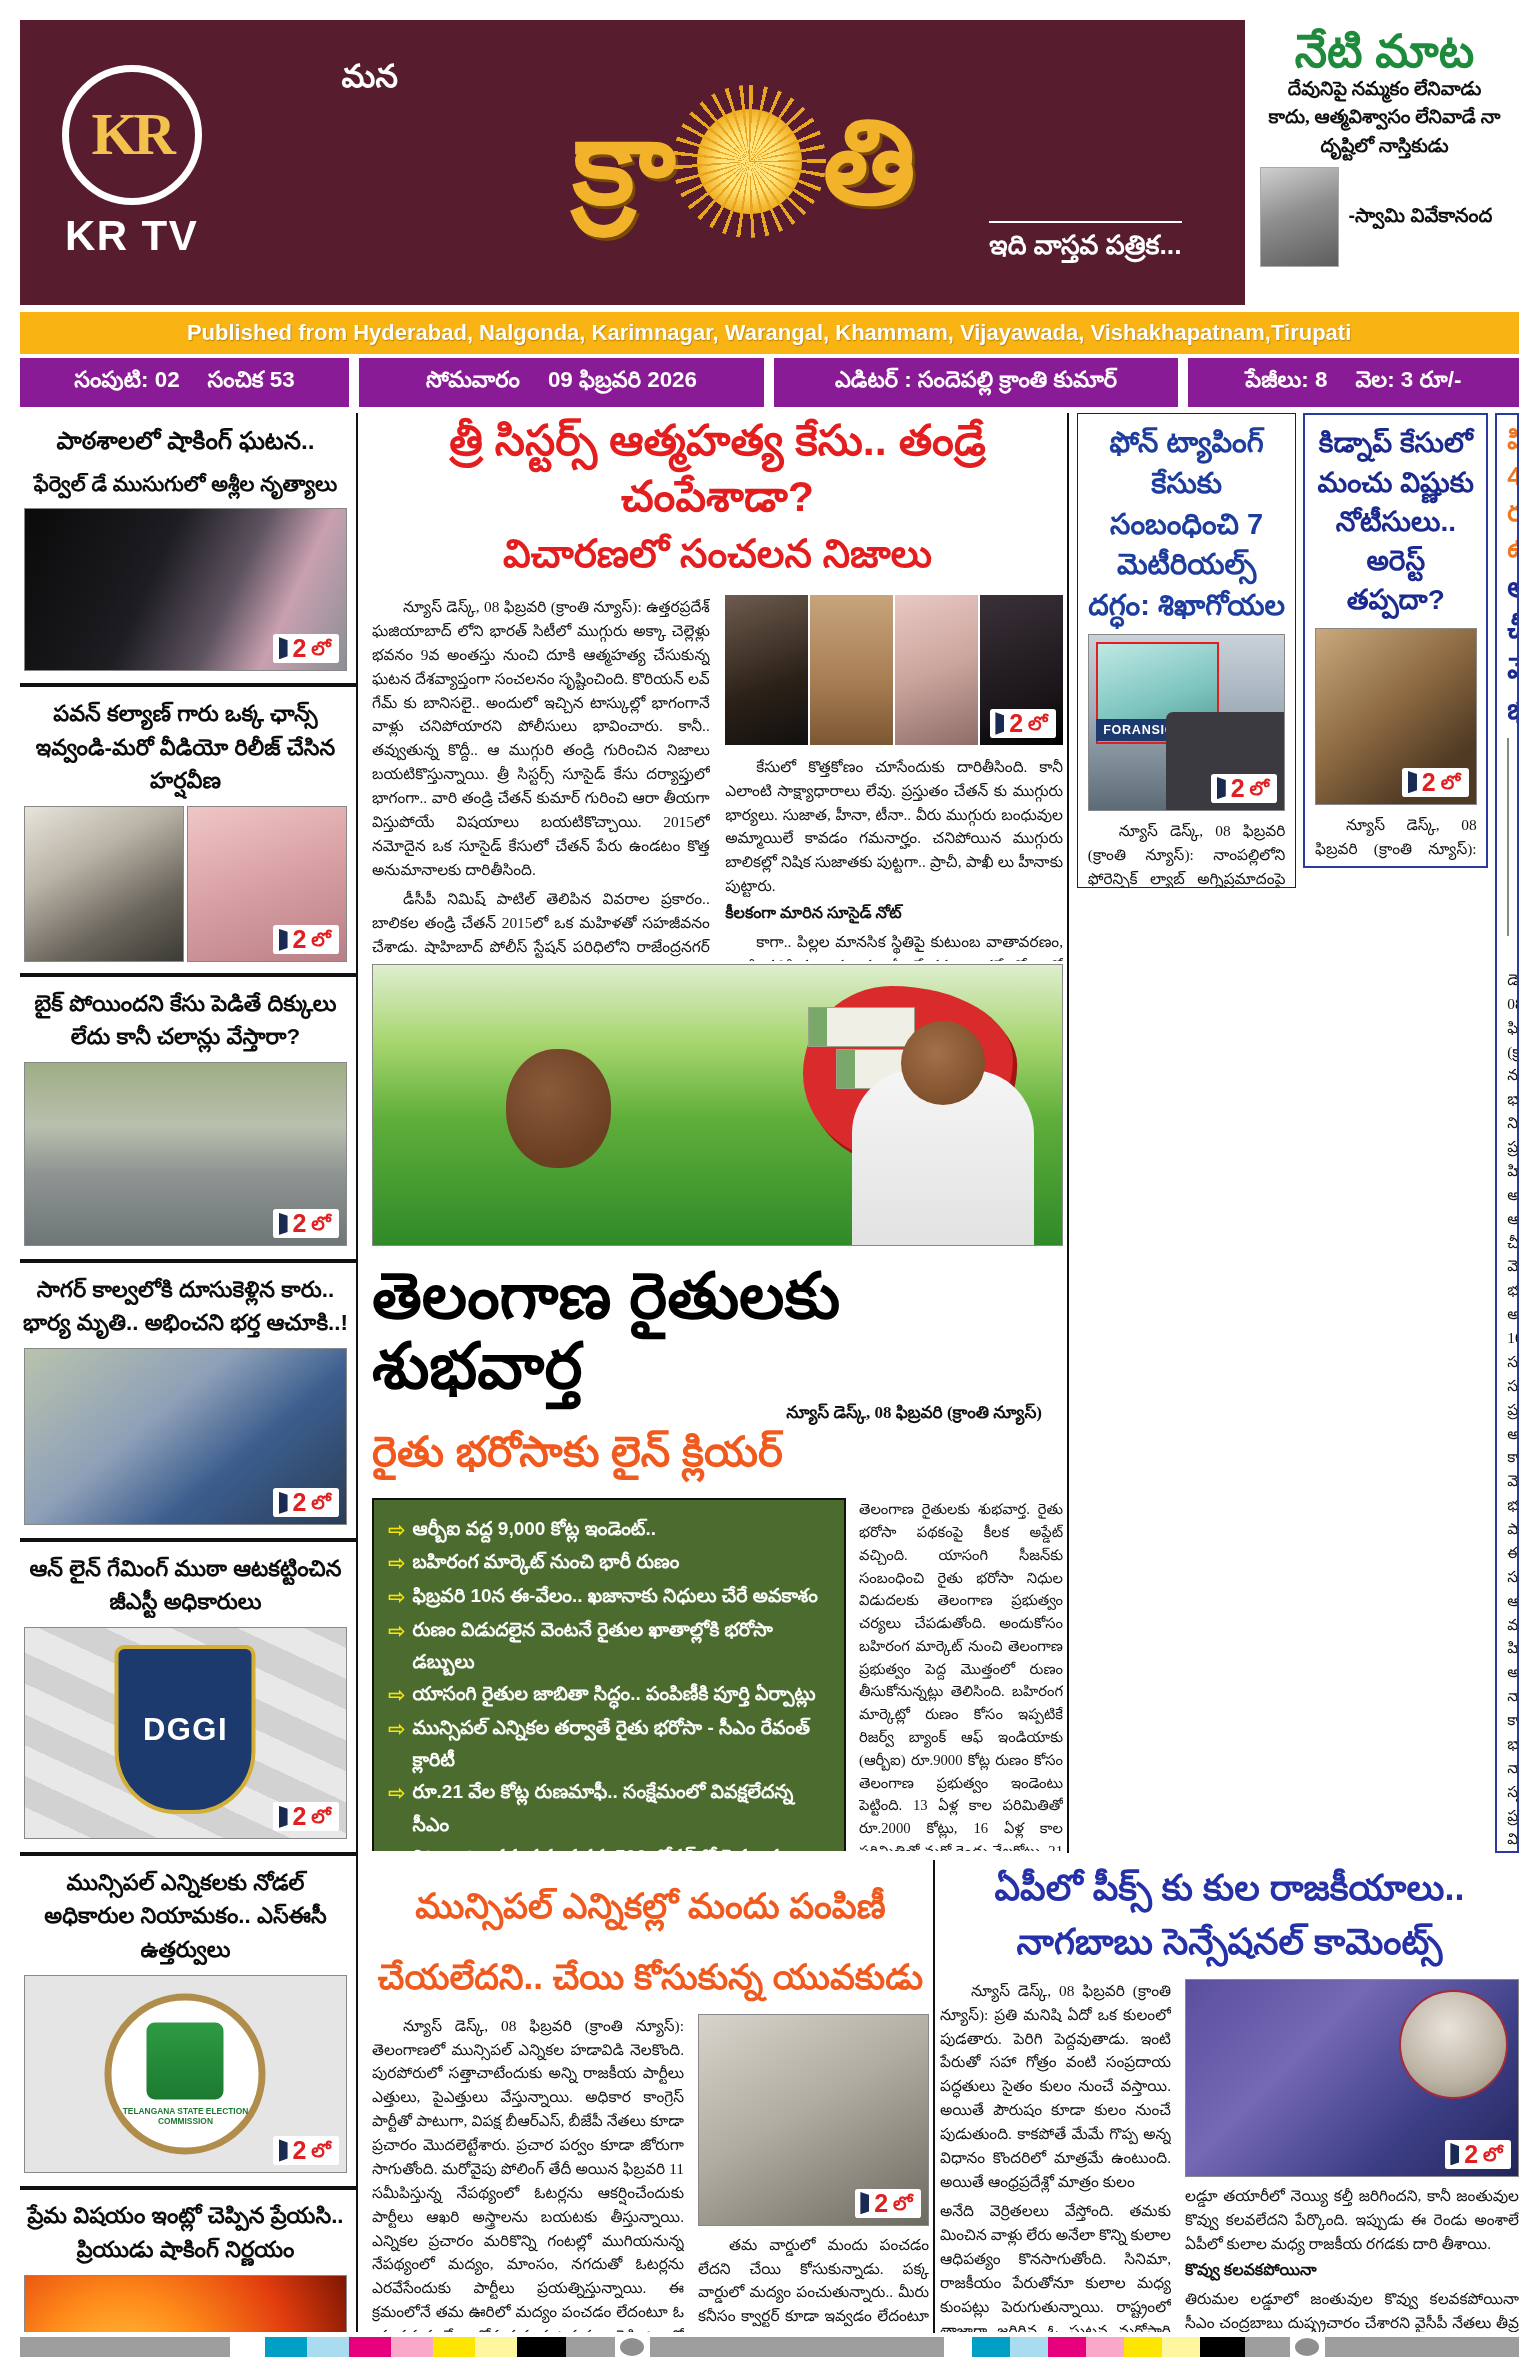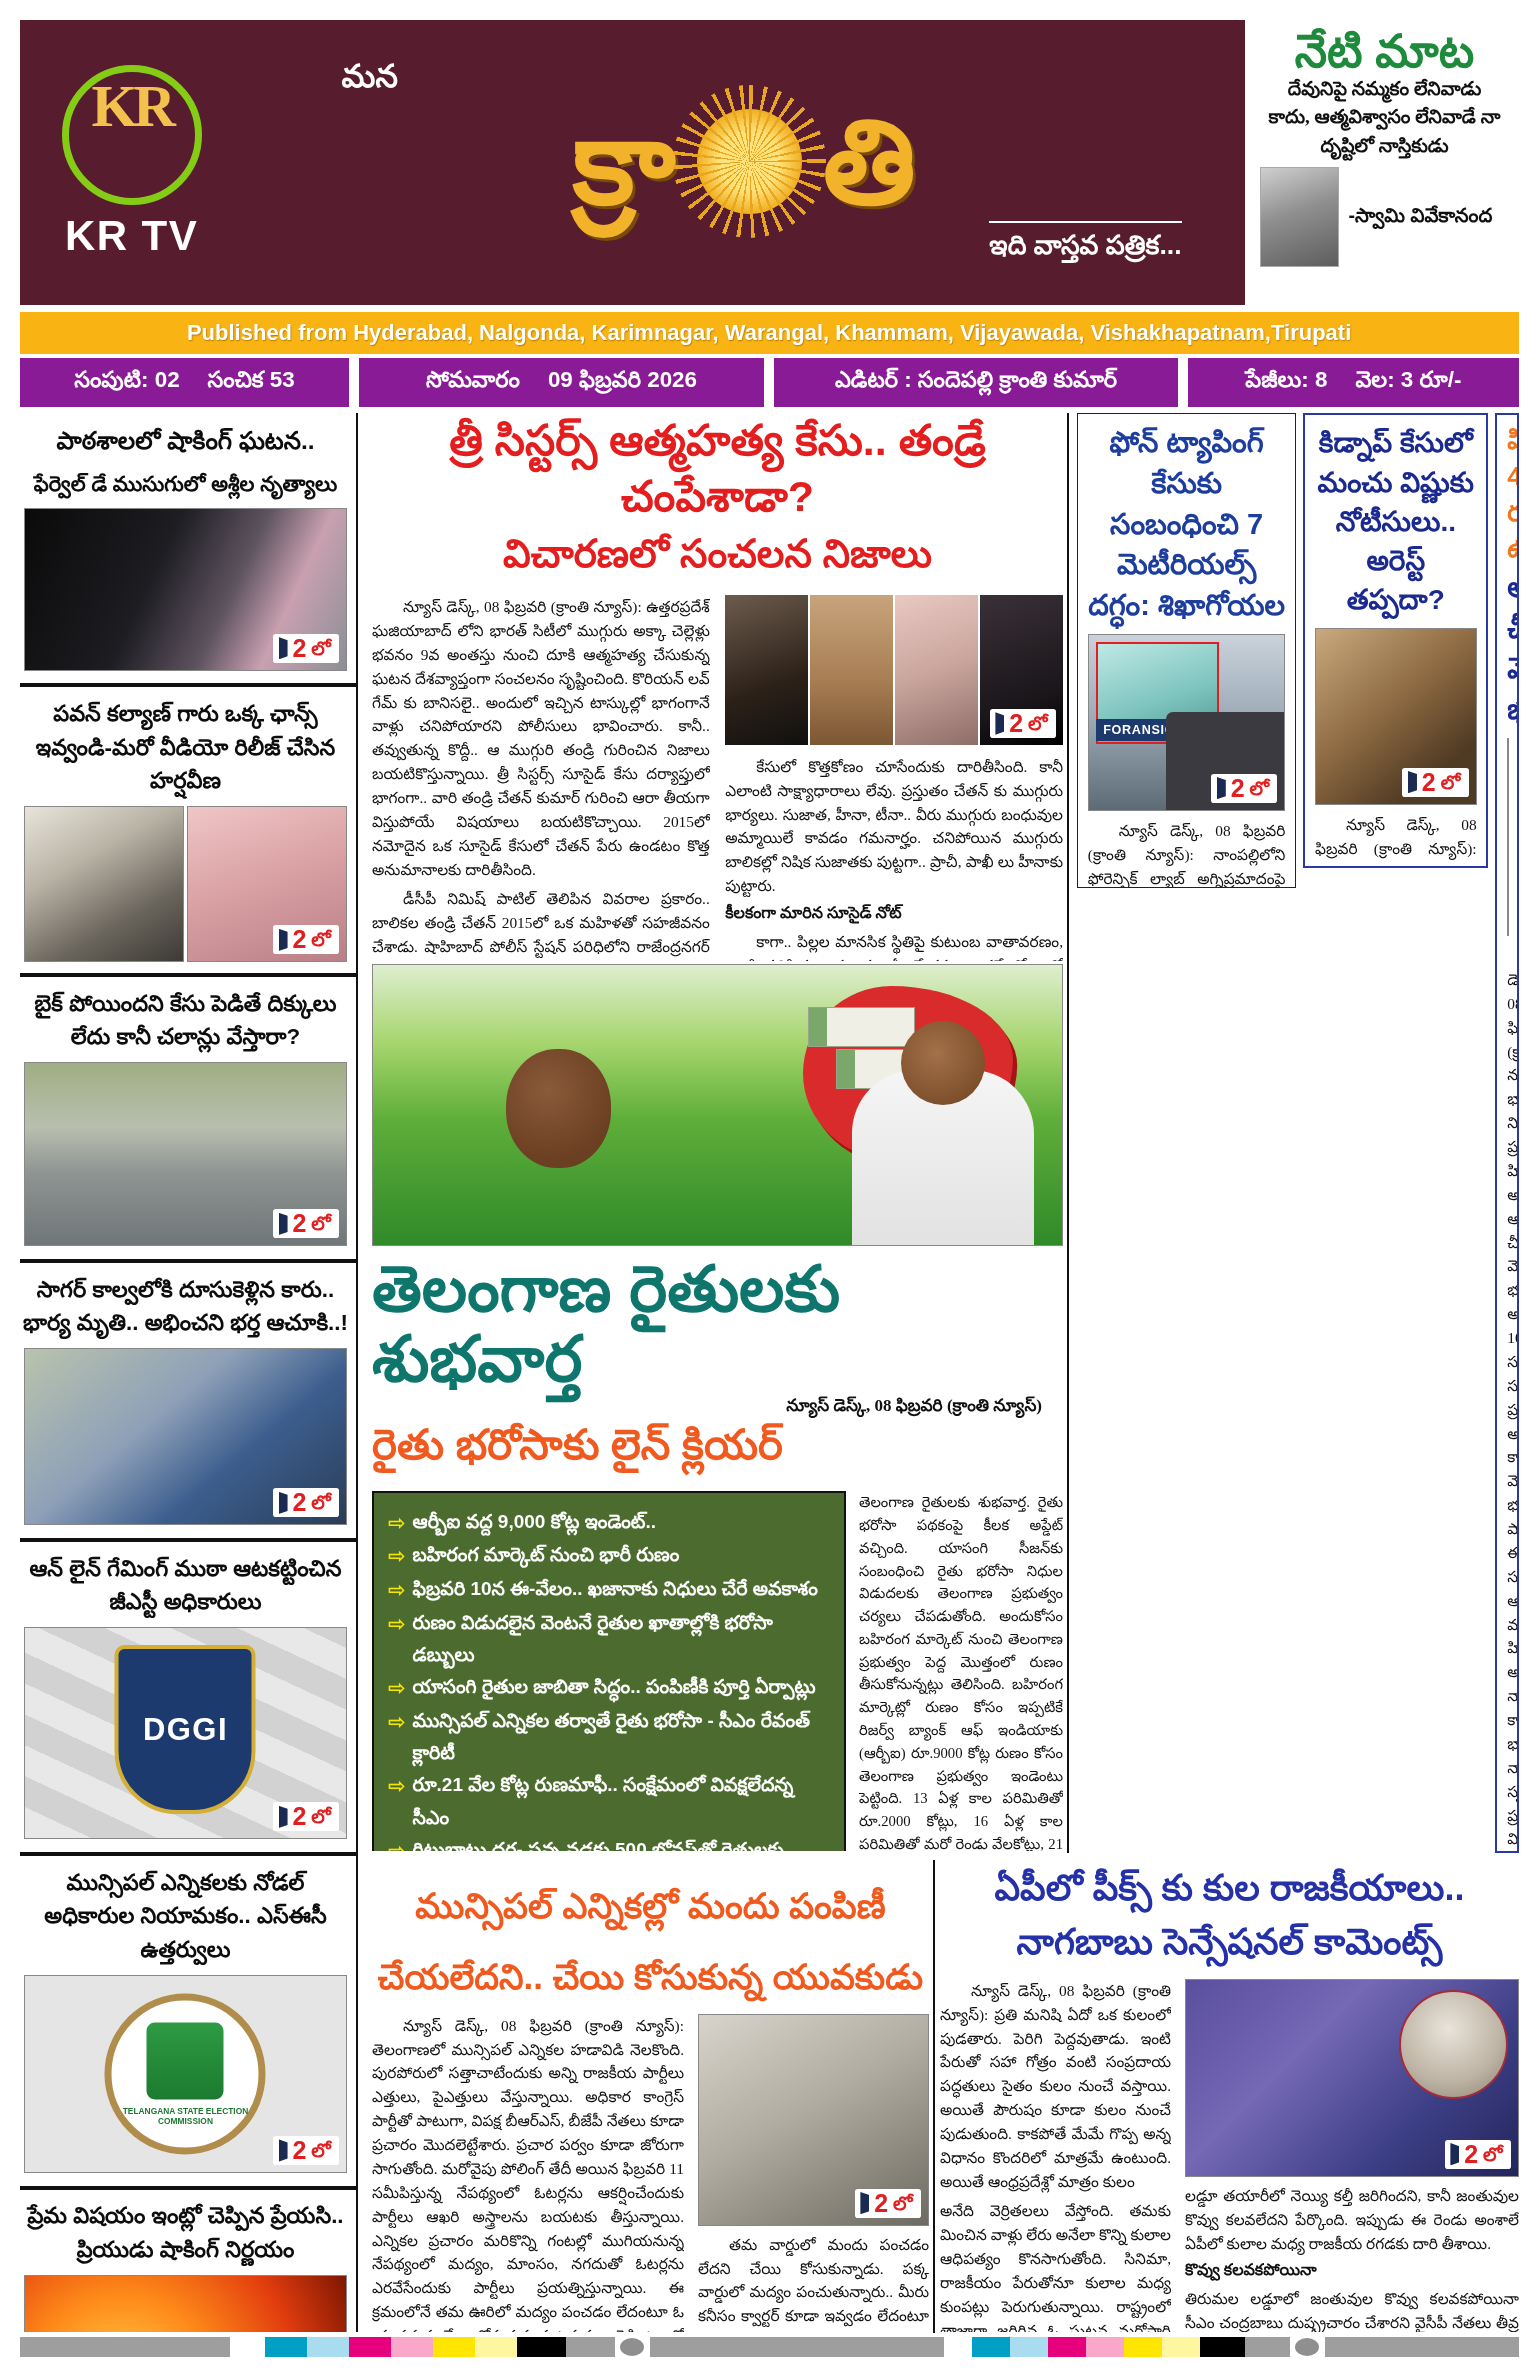--- a/index.html
+++ b/index.html
@@ -3,21 +3,21 @@
 <meta charset="utf-8">
 <style>
   html,body{margin:0;padding:0;background:#dddddd;}
   .page{position:relative;width:1538px;height:2377px;margin:0 auto;background:#ffffff;
         font-family:"Liberation Sans","DejaVu Sans",sans-serif;color:#111;overflow:hidden;}
   .abs{position:absolute;}
 
   
   .masthead{left:19.6px;top:19.6px;width:1225px;height:285px;background:#571d2e;display:flex;align-items:center;overflow:hidden;}
   .mh-logo{width:224px;display:flex;flex-direction:column;align-items:center;gap:7px;}
-  .mh-ring{width:126px;height:126px;border-radius:50%;border:7px solid #84cc16;display:flex;justify-content:center;}
+  .mh-ring{width:126px;height:126px;border-radius:50%;border:7px solid #ffffff;display:flex;align-items:center;justify-content:center;}
   .mh-ring span{font-family:"Liberation Serif",serif;font-size:59px;font-weight:bold;color:#f2c14e;letter-spacing:-4.2px;}
   .mh-channel{color:#fff;font-size:42px;font-weight:bold;letter-spacing:1.4px;}
   .mh-title{flex:1;display:flex;flex-direction:column;align-items:center;}
   .mh-mana{align-self:flex-start;margin-left:98px;color:#fff;font-size:32px;font-weight:bold;}
   .mh-row{display:flex;align-items:center;gap:21px;}
   .mh-big{font-size:119px;font-weight:bold;color:#f2b32a;text-shadow:2.8px 2.8px 0 #7a4a08;line-height:1;}
   .sun{width:105px;height:105px;border-radius:50%;background:radial-gradient(circle,#ffe27a 0 40%,#eda814 75%);position:relative;z-index:0;}
   .sun::before{content:"";position:absolute;inset:-24px;border-radius:50%;
      background:repeating-conic-gradient(#e9a51f 0 3deg,transparent 3deg 11deg);z-index:-1;}
   .mh-tag{align-self:flex-end;margin-right:63px;color:#fff;font-size:26.6px;font-weight:bold;border-top:2.8px solid #fff;padding-top:7px;}
@@ -102,21 +102,21 @@
   .tg-map{position:absolute;right:49px;top:21px;width:210px;height:175px;background:#d92b2b;
           border-radius:42% 58% 55% 45% / 50% 42% 58% 50%;box-shadow:4.2px 5.6px 0 #a31414;}
   .note{position:absolute;width:105px;height:38px;background:#efefe6;border:1.4px solid #9aa38c;}
   .note i{position:absolute;left:0;top:0;bottom:0;width:18px;background:#7aa86a;}
   .farmer-head{position:absolute;left:133px;bottom:77px;width:105px;height:119px;border-radius:48%;
           background:radial-gradient(circle at 40% 35%,#8a5a3a 0%,#6b3f22 70%);}
   .leader{position:absolute;right:28px;bottom:0;width:182px;height:175px;background:linear-gradient(180deg,#f5f5f5 0%,#e2e2e2 100%);
           border-radius:63px 63px 0 0;}
   .leader::before{content:"";position:absolute;left:50%;top:-49px;transform:translateX(-50%);width:84px;height:84px;border-radius:50%;
           background:radial-gradient(circle at 42% 38%,#a3714a,#7c4e2a 75%);}
-  .farm-h{color:#0f766e;font-size:64px;font-weight:bold;line-height:1.1;margin-top:8px;}
+  .farm-h{color:#000000;font-size:64px;font-weight:bold;line-height:1.1;margin-top:15px;}
   .farm-dl{font-family:"Liberation Serif",serif;font-size:17px;font-weight:bold;text-align:right;margin:1.4px 21px 0 0;}
   .farm-sub{color:#f05a1e;font-size:42px;font-weight:bold;margin-top:1.4px;}
   .farm-row{display:flex;gap:12.6px;margin-top:12.6px;}
   .bullets{flex:1;background:#4c6b2f;border:2.8px solid #111;padding:12.6px 14px;box-sizing:border-box;}
   .brow{display:flex;align-items:flex-start;gap:7px;color:#fff;font-size:19px;font-weight:bold;line-height:1.7;}
   .brow .arrow{color:#f7e600;font-size:21px;line-height:1.6;}
   .farm-body{width:204px;overflow:hidden;}
   .farm-body .para{font-size:14.7px;text-indent:0;}
 
   

